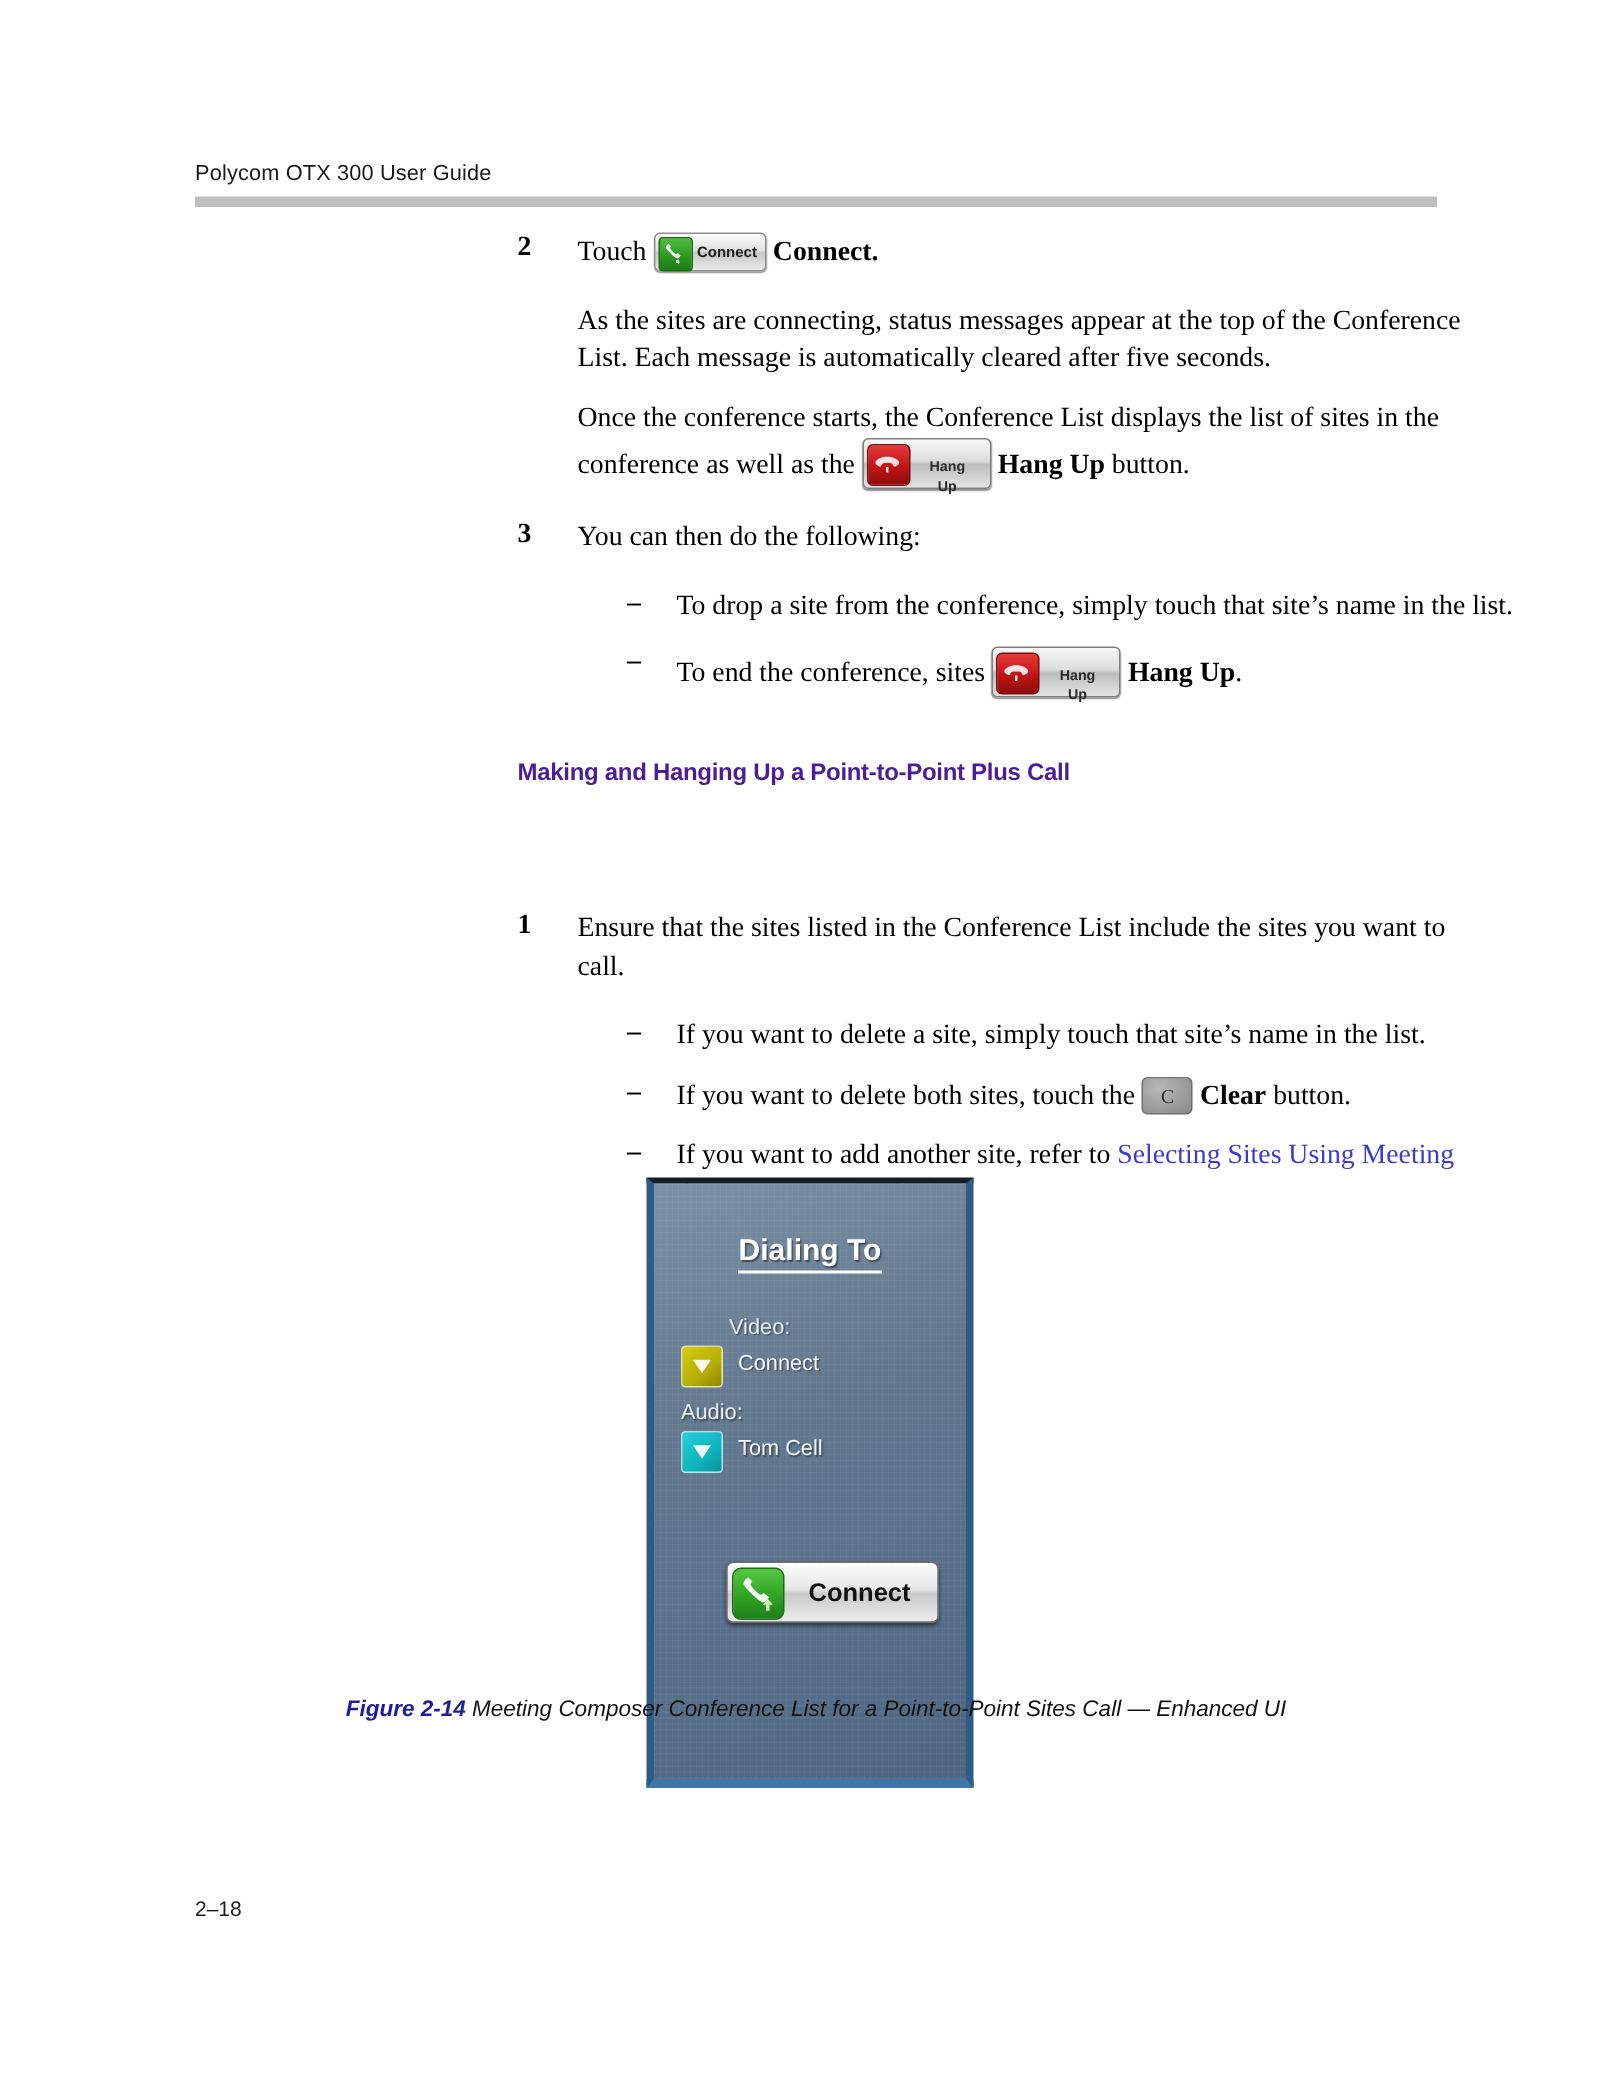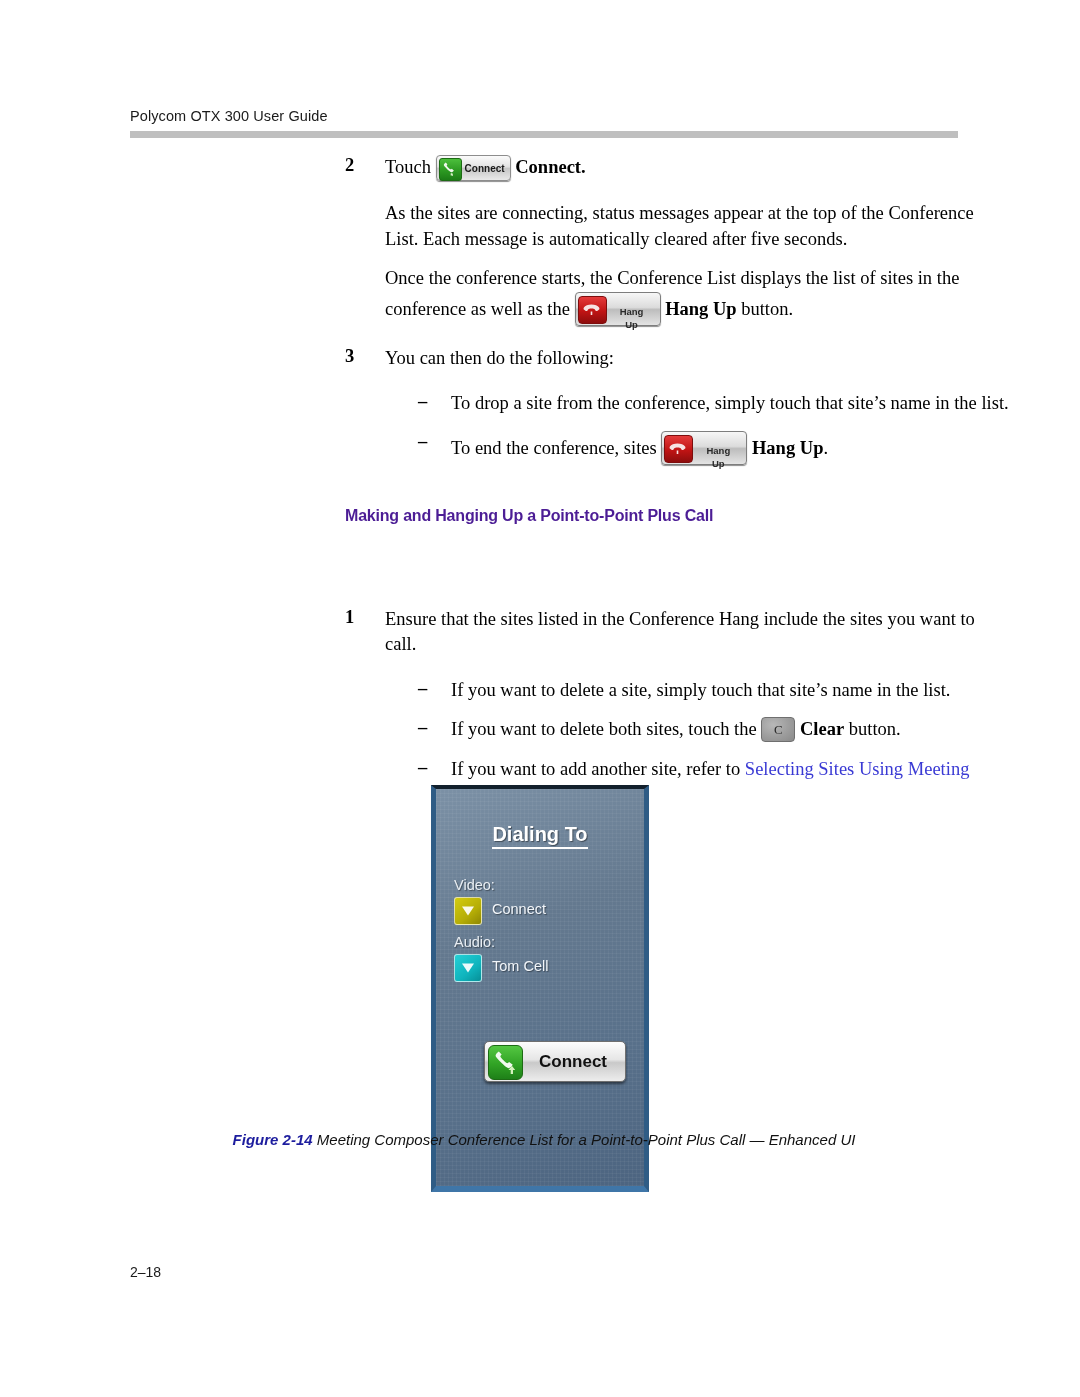--- a/index.html
+++ b/index.html
@@ -236,21 +236,21 @@
     padding-bottom: 2px;
   }
   .panel-label {
     position: absolute;
     left: 18px;
     font-family: "Liberation Sans", sans-serif;
     font-size: 14.5px;
     color: #e9eef3;
     text-shadow: 1px 1px 1px rgba(0,0,0,.4);
   }
-  .lbl-video { top: 88px; }
+  .lbl-video { top: 88px; margin-left: 32px; }
   .lbl-audio { top: 145px; }
 
   .site-row {
     position: absolute;
     left: 18px;
     height: 28px;
   }
   .row-video { top: 108px; }
   .row-audio { top: 165px; }
 
@@ -449,21 +449,21 @@
   <div class="gap-md"></div>
 
 
   <div class="gap-xl"></div>
 
 
   <div class="gap-md"></div>
 
   <div class="step">
     <span class="num">1</span>
-    <p class="para">Ensure that the sites listed in the Conference Hang include the sites you want to call.</p>
+    <p class="para">Ensure that the sites listed in the Conference List include the sites you want to call.</p>
   </div>
 
   <div class="gap-md"></div>
 
   <div class="dash-item">
     <span class="dash">–</span>
     <p class="para">If you want to delete a site, simply touch that site’s name in the list.</p>
   </div>
 
   <div class="gap-sm"></div>
@@ -524,16 +524,16 @@
         </svg>
       </span>
       <span class="lbl">Connect</span>
     </div>
 
   </div>
 </div>
 
 <div class="caption">
   <span class="fignum">Figure 2-14</span>
-  <span>Meeting Composer Conference List for a Point-to-Point Plus Call — Enhanced UI</span>
+  <span>Meeting Composer Conference List for a Point-to-Point Sites Call — Enhanced UI</span>
 </div>
 
 <div class="footer">2–18</div>
 
 </body></html>

